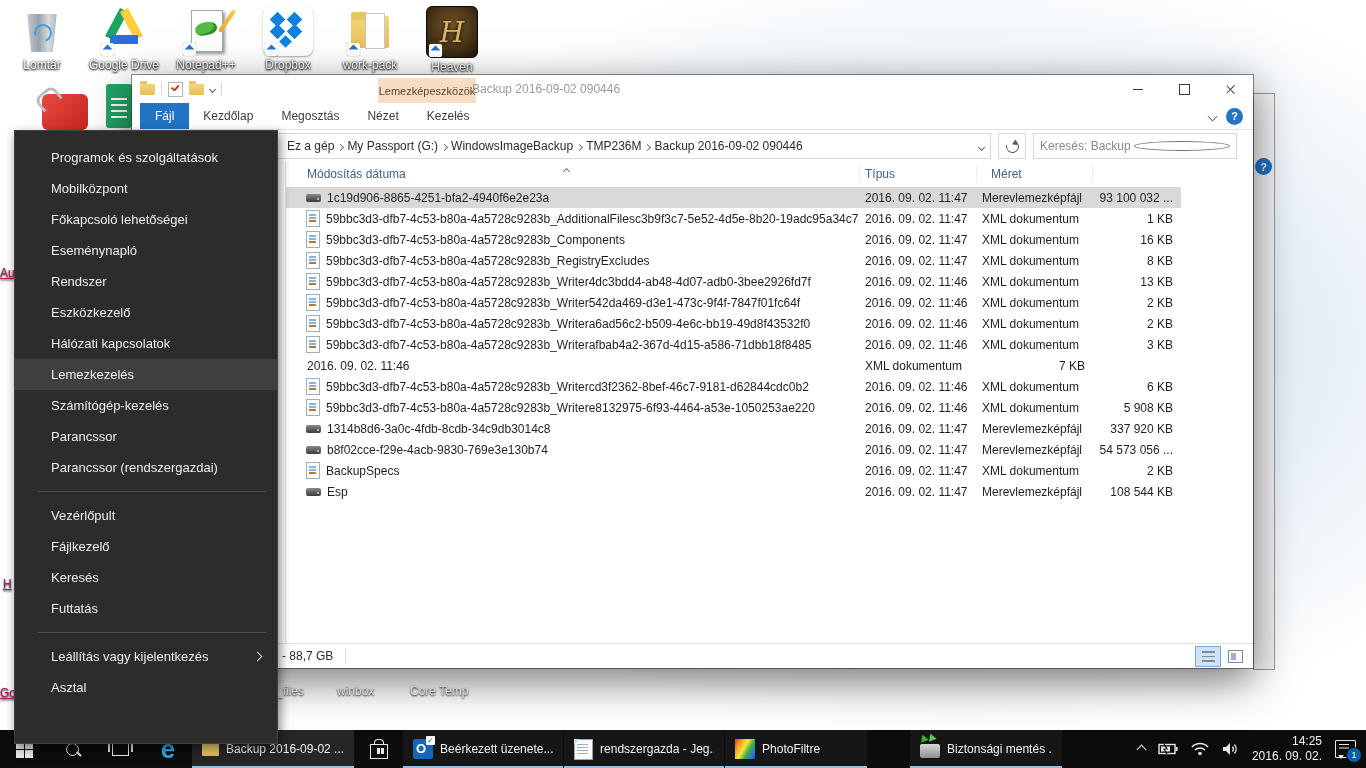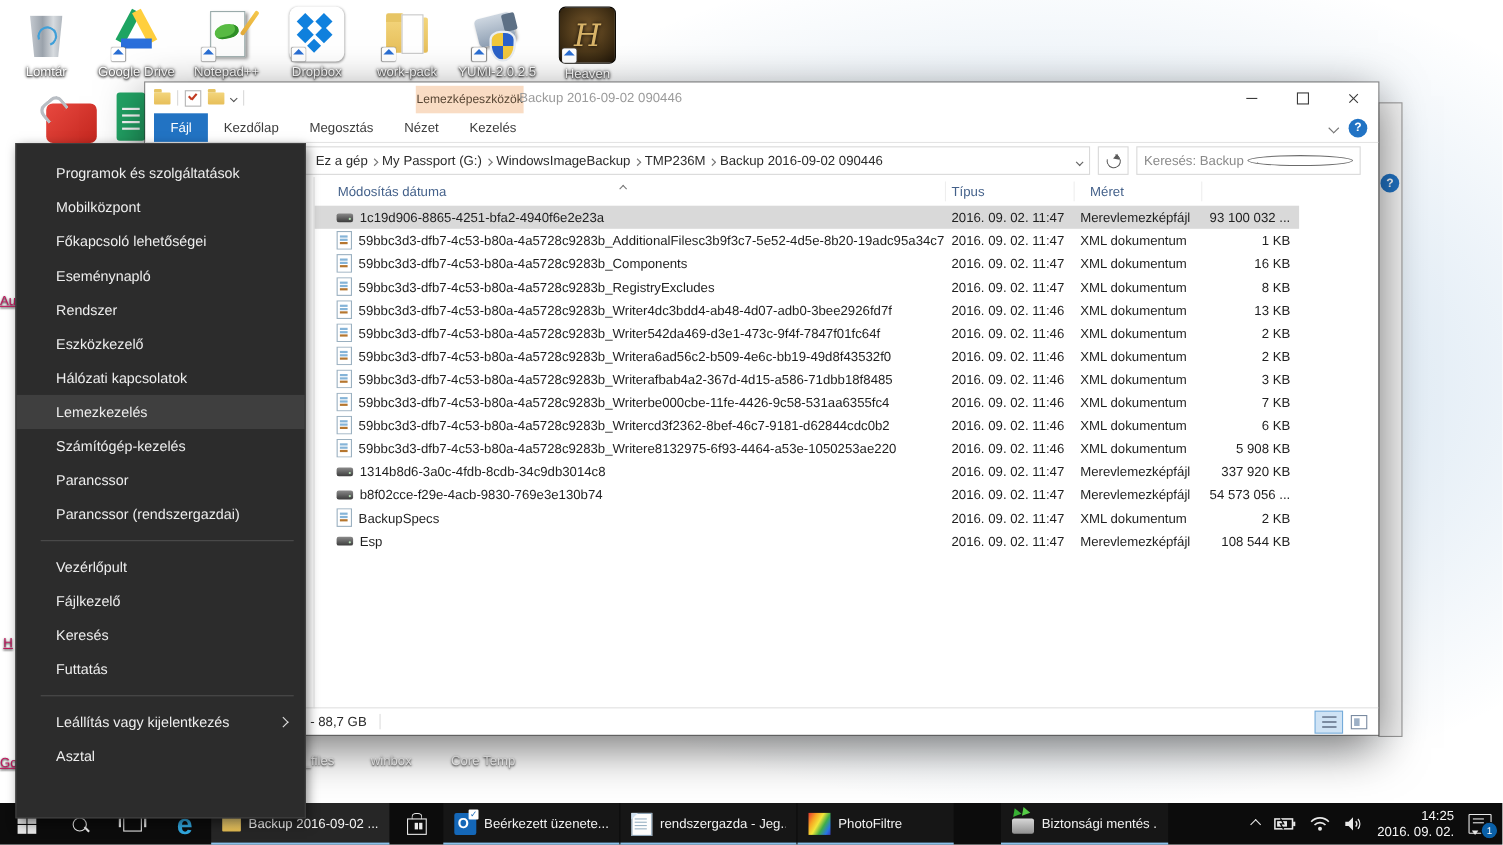--- a/index.html
+++ b/index.html
@@ -208,29 +208,20 @@
       <div class="dlabel">Dropbox</div>
     </div>
     <div class="dicon">
       <div class="ic ig-folder-big">
         <i class="fb-sheet"></i>
         <span class="sc"></span>
       </div>
       <div class="dlabel">work-pack</div>
     </div>
     <div class="dicon">
-      <div class="ic ig-yumi">
-        <i class="yumi-body"></i>
-        <i class="yumi-cap"></i>
-        <i class="yumi-shield"></i>
-        <span class="sc"></span>
-      </div>
-      <div class="dlabel">YUMI-2.0.2.5</div>
-    </div>
-    <div class="dicon">
       <div class="ic ig-heaven">
         <span class="sc"></span>
       </div>
       <div class="dlabel">Heaven</div>
     </div>
   </div>
 
 <div id="partial-red" class="partial"></div>
 <div id="partial-green" class="partial"></div>
 <div class="frag" style="left:0;top:266px">Au</div>
@@ -384,24 +375,20 @@
           <div class="row">
             <span class="cell nm">
               <span class="icon-xml"></span>
               <span>59bbc3d3-dfb7-4c53-b80a-4a5728c9283b_Writerafbab4a2-367d-4d15-a586-71dbb18f8485</span>
             </span>
             <span class="cell dt">2016. 09. 02. 11:46</span>
             <span class="cell tp">XML dokumentum</span>
             <span class="cell sz">3 KB</span>
           </div>
           <div class="row">
-            <span class="cell nm">
-              <span class="icon-xml"></span>
-              <span>59bbc3d3-dfb7-4c53-b80a-4a5728c9283b_Writerbe000cbe-11fe-4426-9c58-531aa6355fc4</span>
-            </span>
             <span class="cell dt">2016. 09. 02. 11:46</span>
             <span class="cell tp">XML dokumentum</span>
             <span class="cell sz">7 KB</span>
           </div>
           <div class="row">
             <span class="cell nm">
               <span class="icon-xml"></span>
               <span>59bbc3d3-dfb7-4c53-b80a-4a5728c9283b_Writercd3f2362-8bef-46c7-9181-d62844cdc0b2</span>
             </span>
             <span class="cell dt">2016. 09. 02. 11:46</span>

